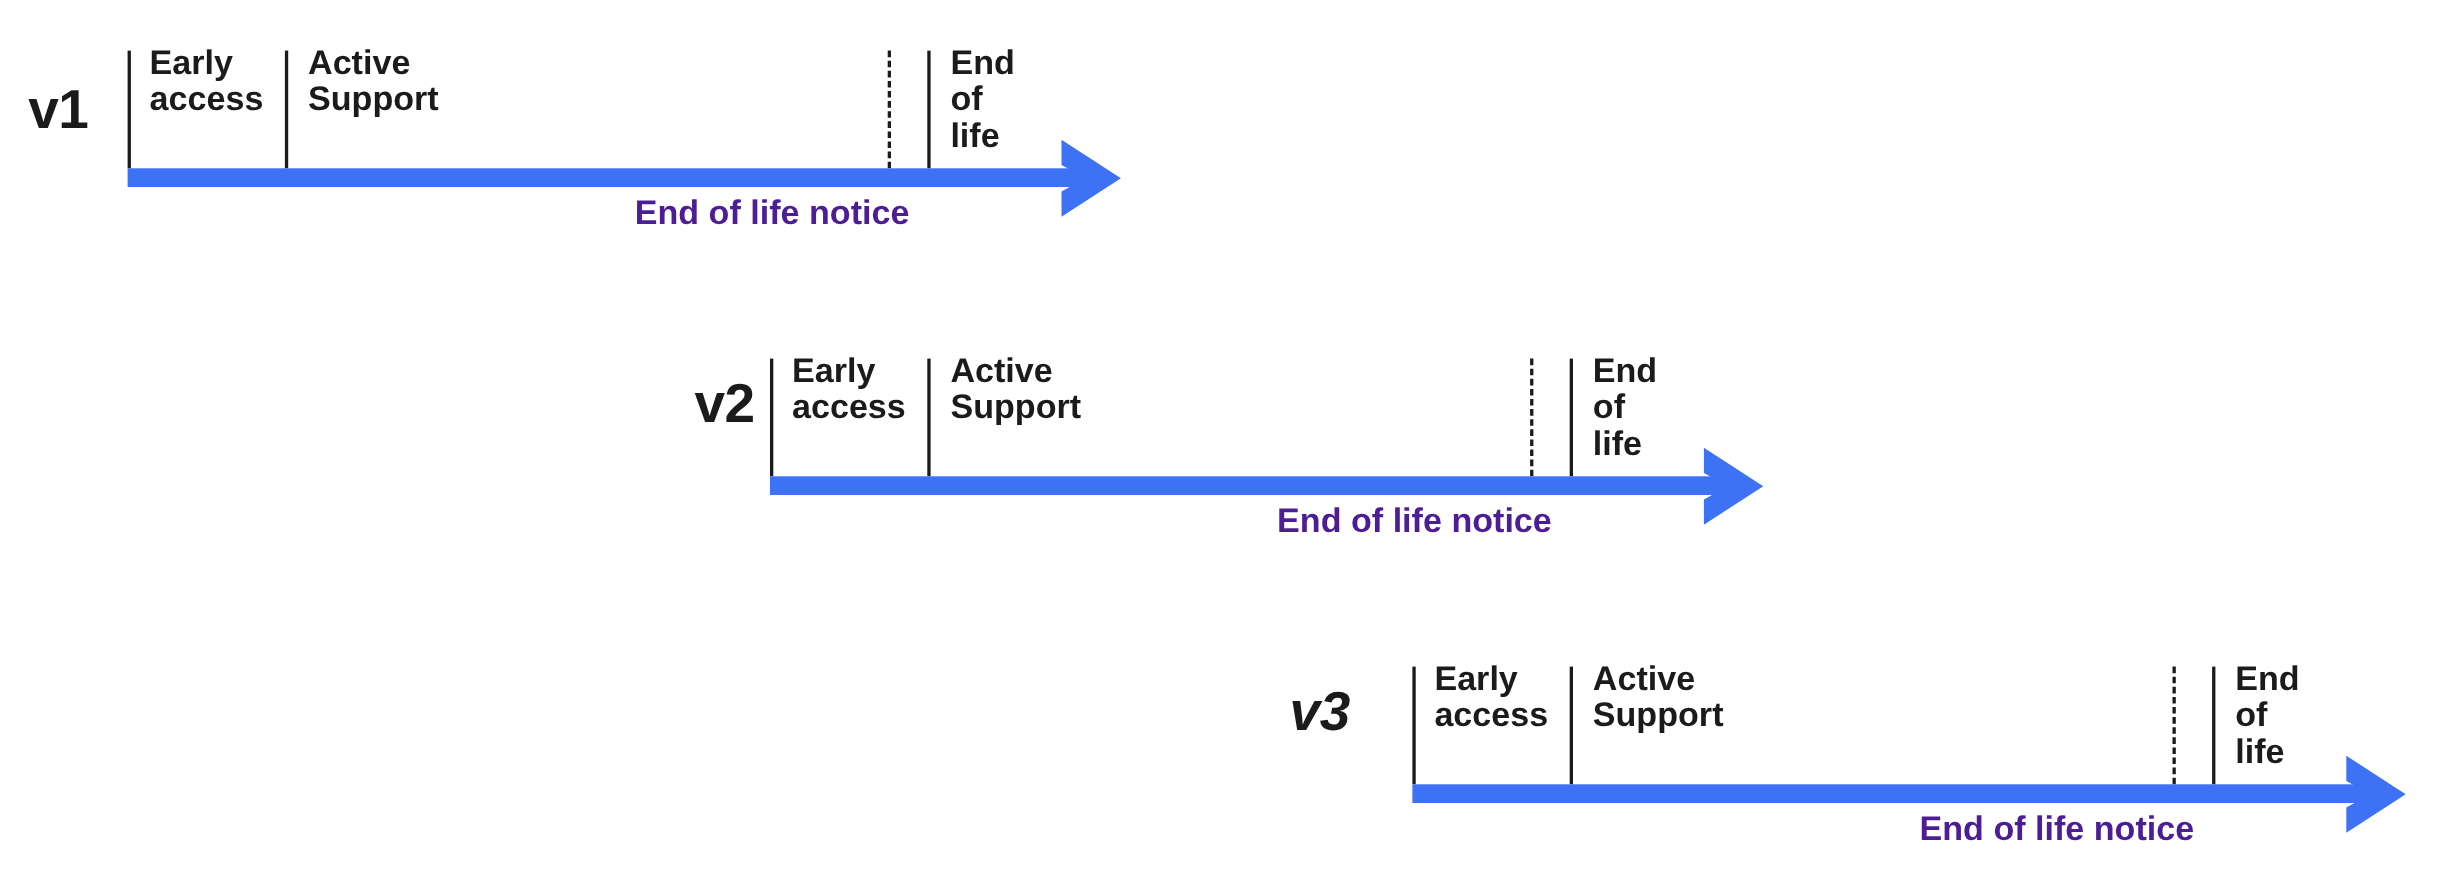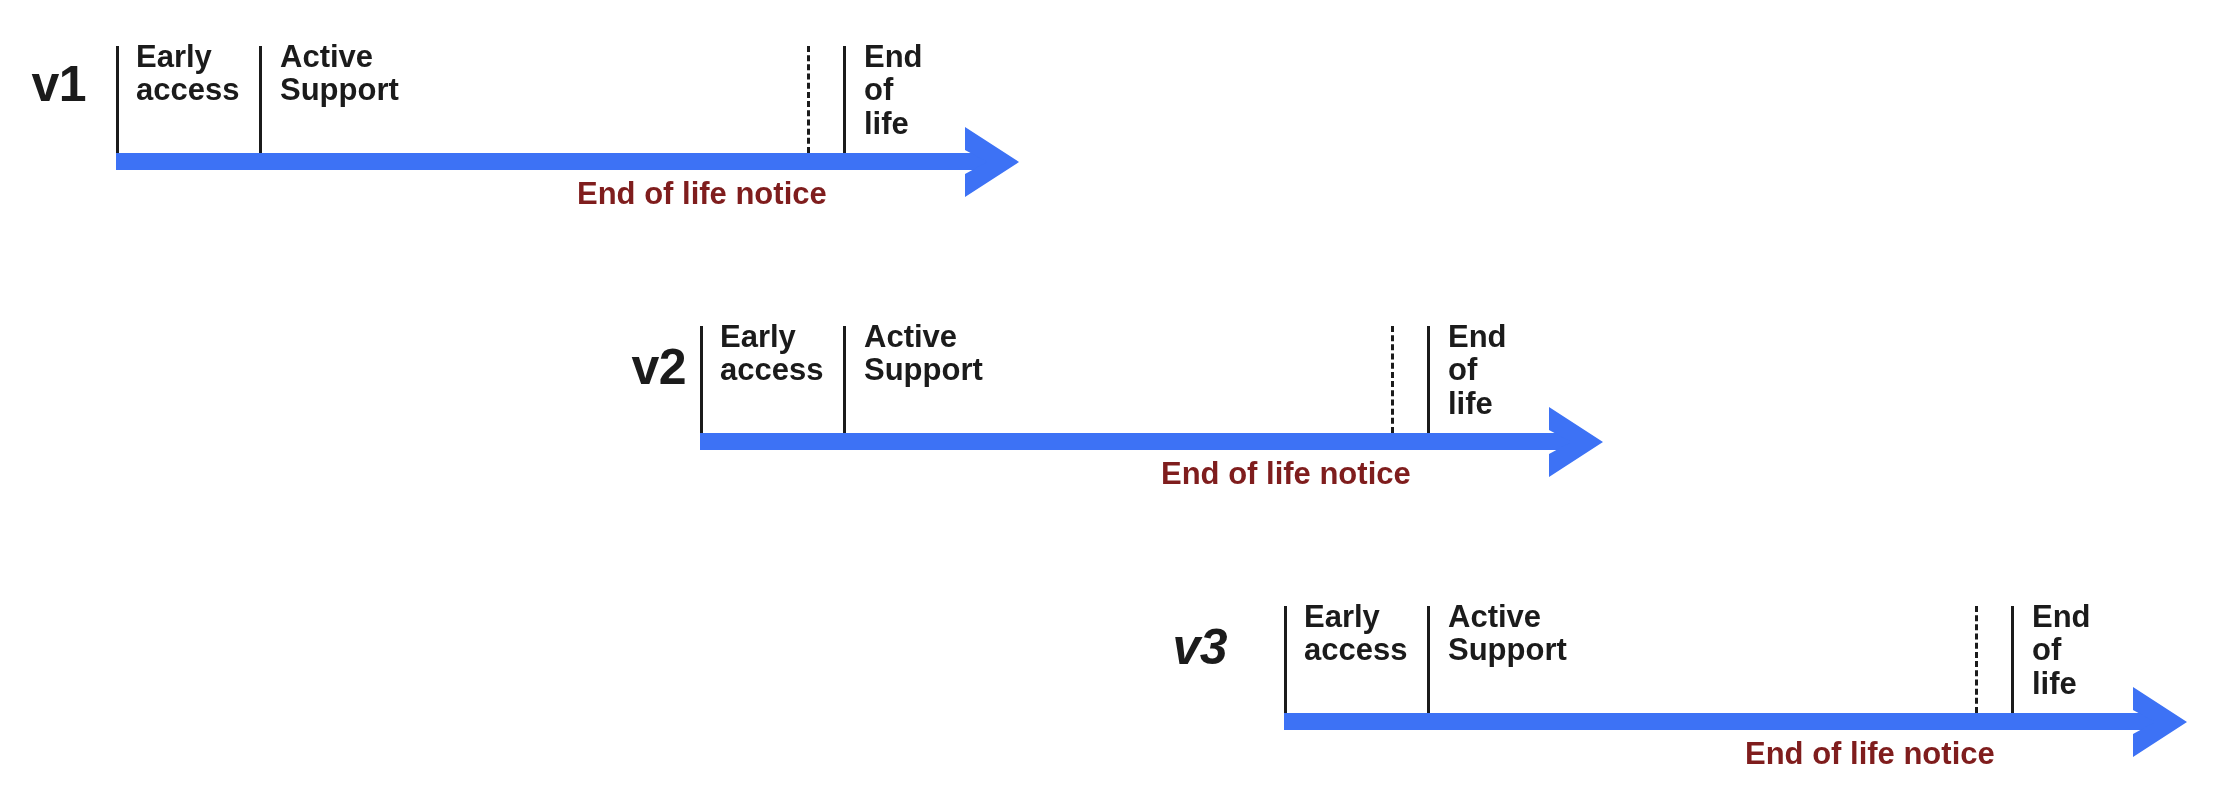--- a/index.html
+++ b/index.html
@@ -76,32 +76,32 @@
     position: absolute;
     display: block;
   }
   .arrow-head svg { display: block; }
 
   
   .bar-caption {
     position: absolute;
     font-size: 31px;
     font-weight: 700;
-    color: #7f1d1d;
+    color: #4c1d95;
     line-height: 1;
     white-space: nowrap;
   }
 </style>
 </head>
 <body>
 
 <div id="stage">
 
   <div class="timeline">
-    <div class="version-label" style="left:20px; top:59px; width:66px;">v1</div>
+    <div class="version-label" style="left:20px; top:74px; width:66px;text-align:center;">v1</div>
 
     <div class="divider" style="left:116px; top:46px; height:107px;"></div>
 
     <div class="divider" style="left:259px; top:46px; height:107px;"></div>
 
     <div class="divider-dashed" style="left:807px; top:46px; height:107px;"></div>
 
     <div class="divider" style="left:843px; top:46px; height:107px;"></div>
 
     <div class="phase-label" style="left:136px; top:40px;">Early

